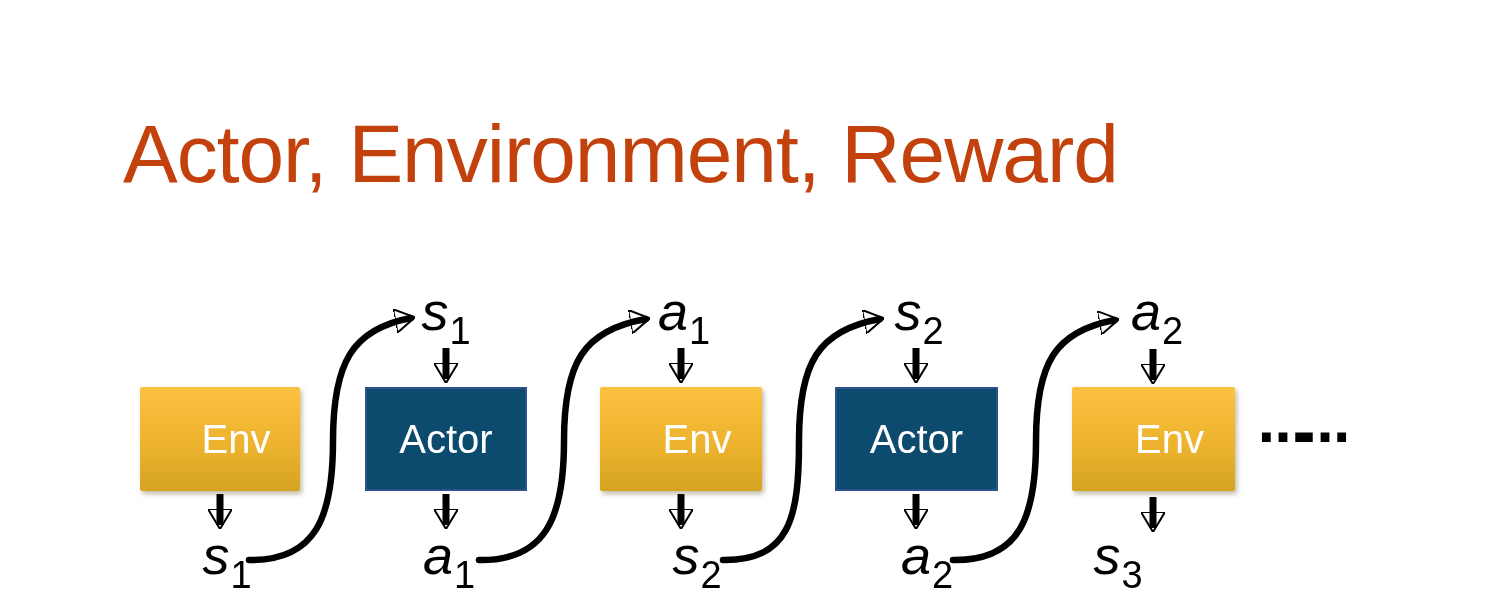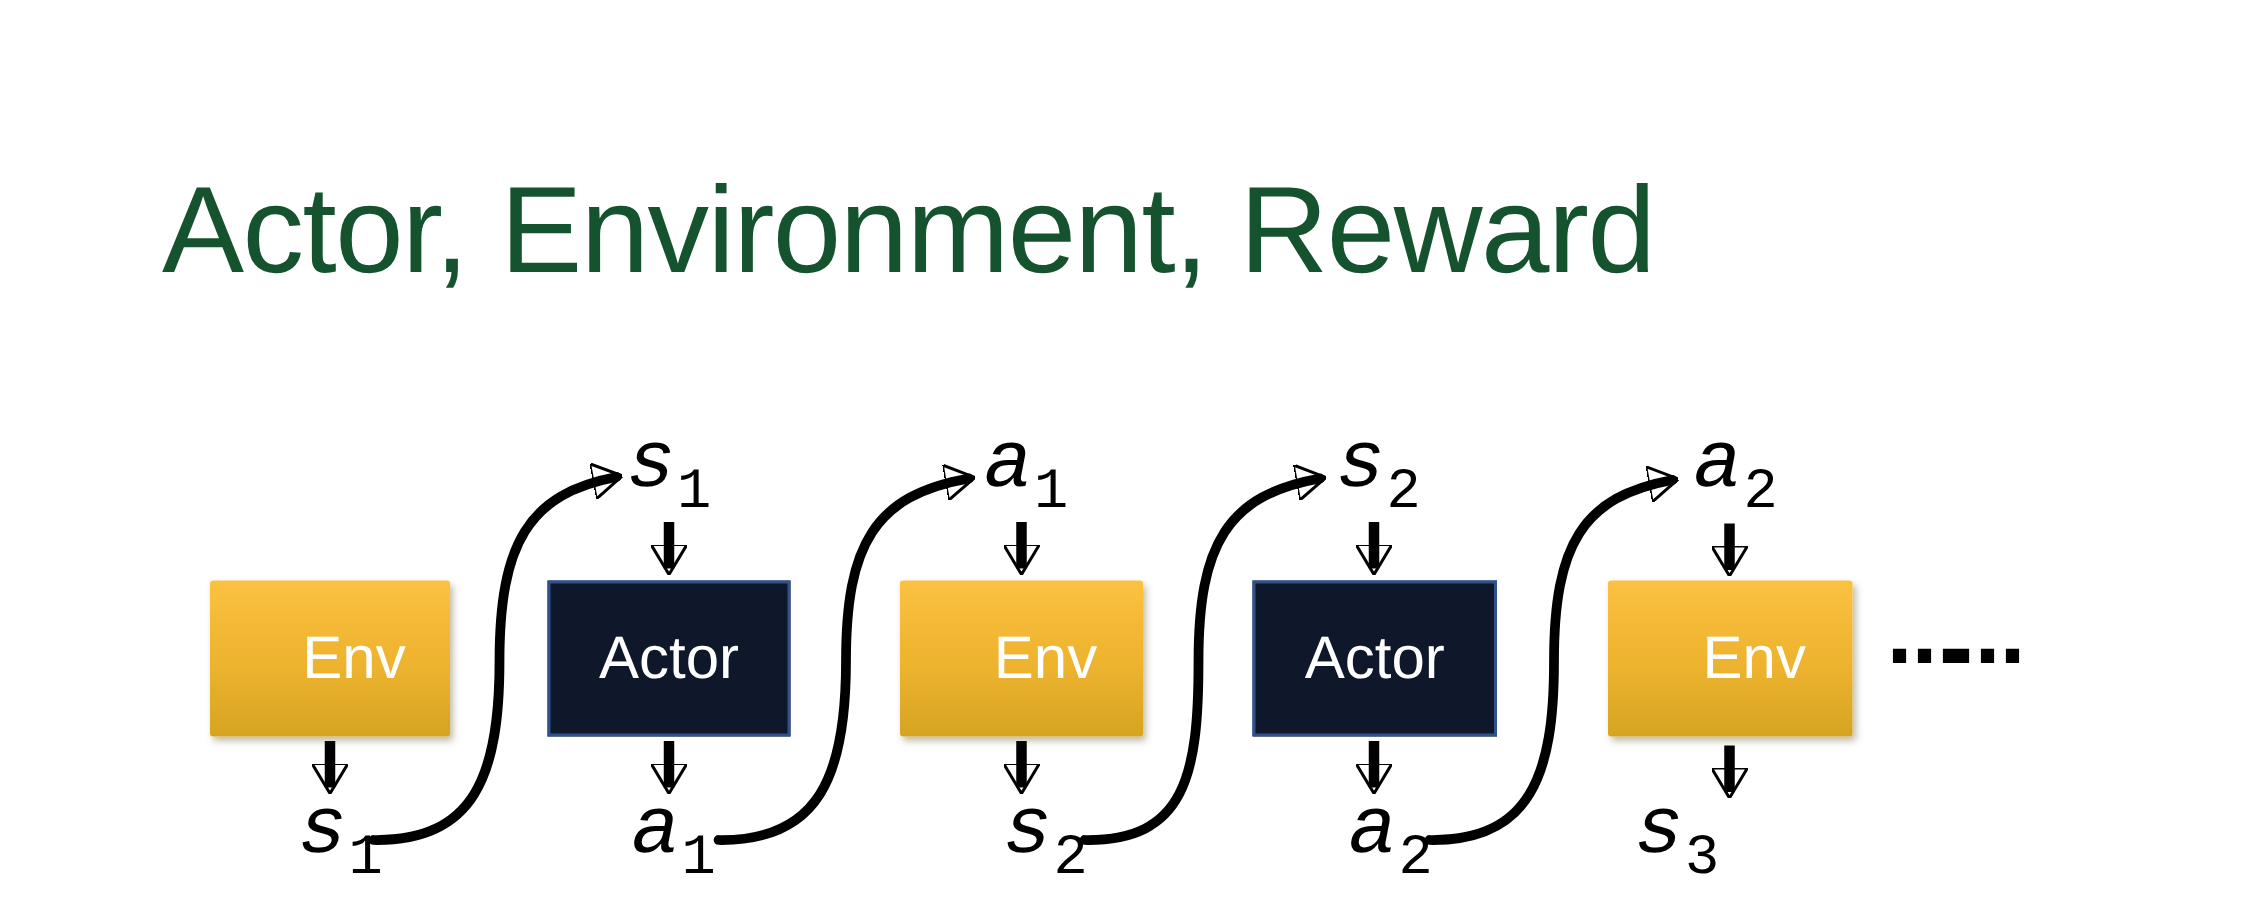--- a/index.html
+++ b/index.html
@@ -10,29 +10,29 @@
   .stage {
     position: relative;
     width: 1500px;
     height: 608px;
     background: #ffffff;
     overflow: hidden;
     font-family: "Liberation Sans", sans-serif;
   }
   .title {
     position: absolute;
-    left: 108px;
+    left: 123px;
     top: 113px;
     margin: 0;
     font-family: "Liberation Sans", sans-serif;
     font-size: 82px;
     font-weight: 300;
     line-height: 1;
     letter-spacing: -1px;
-    color: #14532d;
+    color: #c2410c;
     white-space: nowrap;
   }
   .diagram {
     position: absolute;
     left: 0;
     top: 0;
     width: 1500px;
     height: 608px;
   }
   .arrows {
@@ -56,33 +56,33 @@
     justify-content: center;
     box-sizing: border-box;
   }
   .box-env {
     background: linear-gradient(180deg, #FBC140 0%, #EDB32E 55%, #D5A421 100%);
     border-radius: 2px;
     box-shadow: 2px 3px 5px rgba(80, 60, 0, 0.35);
     padding-left: 32px;
   }
   .box-actor {
-    background: #0f172a;
+    background: #0c4a6e;
     border: 2.5px solid #2F528F;
   }
   .box-label {
     font-family: "Liberation Sans", sans-serif;
     font-size: 40px;
     color: #FFFFFF;
     line-height: 1;
   }
   .mlabel {
     position: absolute;
     transform: translateX(-50%);
-    font-family: Liberation Mono, monospace;
+    font-family: Liberation Sans, sans-serif;
     color: #000000;
     white-space: nowrap;
     line-height: 1;
   }
   .mlabel-top { top: 284px; }
   .mlabel-bottom { top: 528px; }
   .mvar {
     font-style: italic;
     font-size: 54px;
     line-height: 1;

